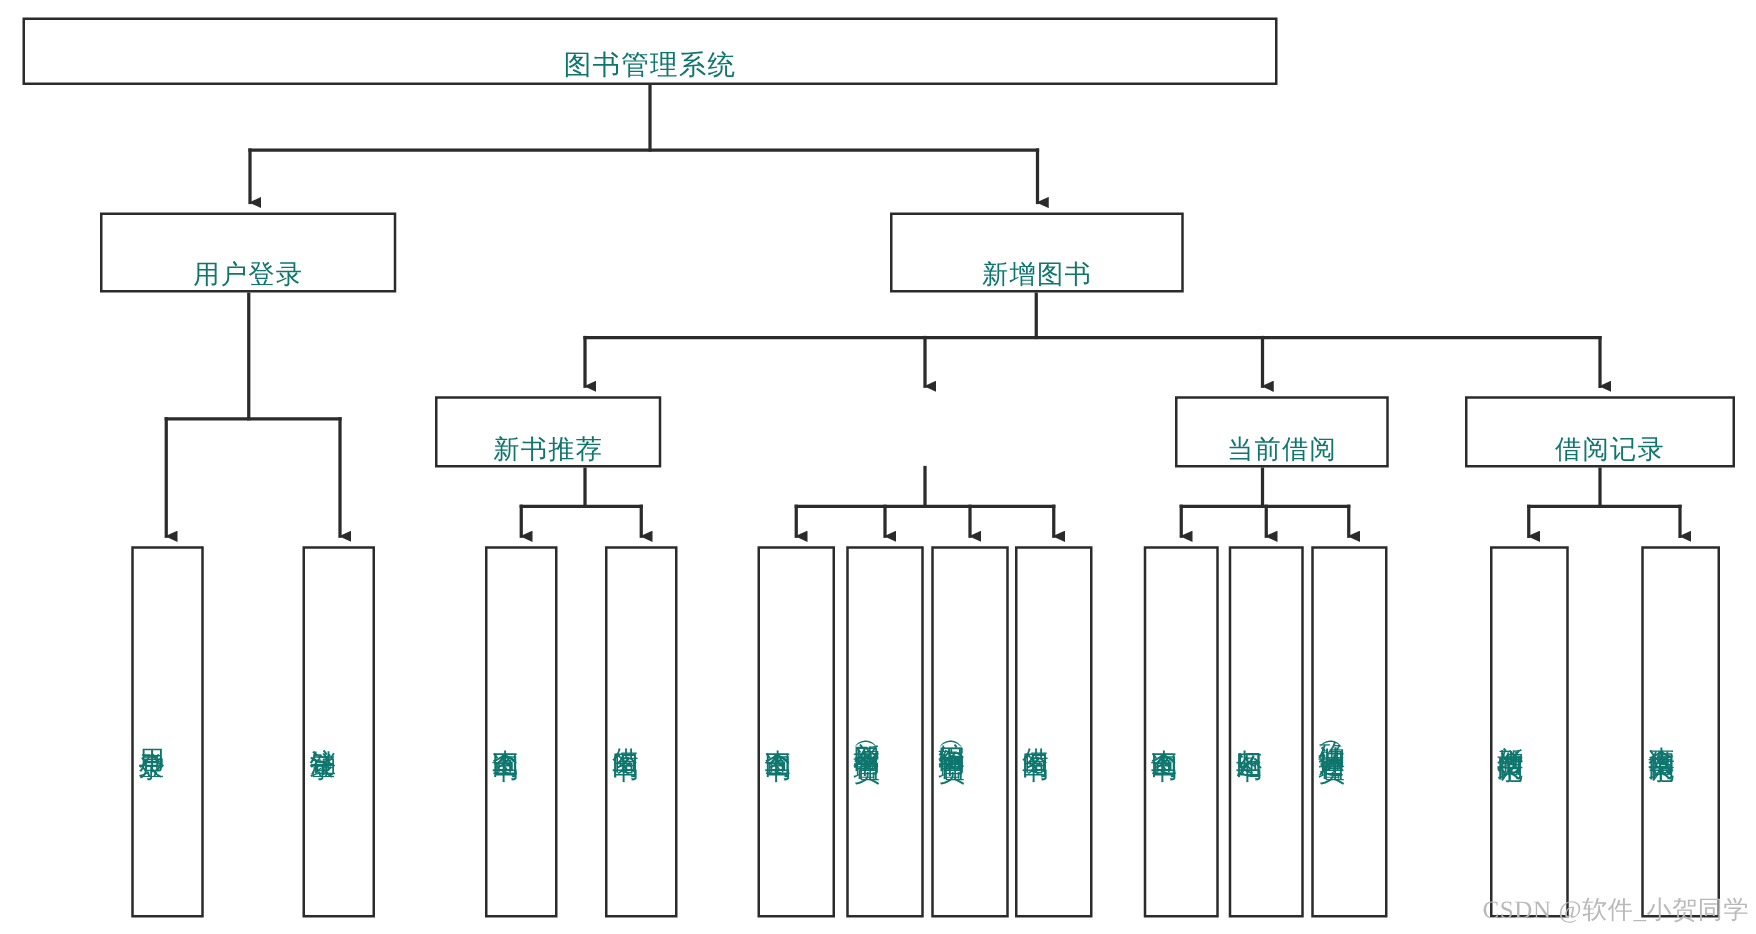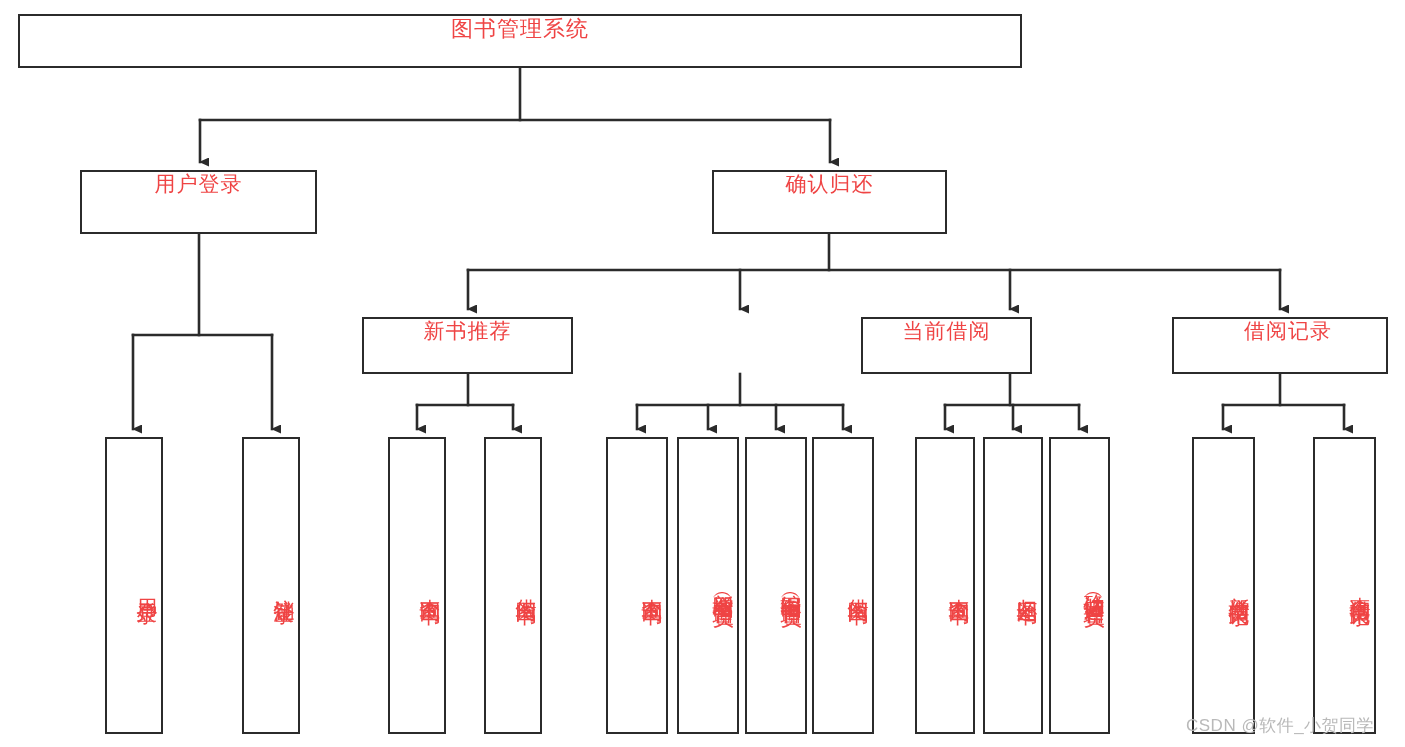--- a/index.html
+++ b/index.html
@@ -25,23 +25,23 @@
     width: 1405px;
     height: 747px;
     pointer-events: none;
   }
   .node {
     position: absolute;
     box-sizing: border-box;
     background: #ffffff;
     border: 2px solid #2b2b2b;
     display: flex;
-    align-items: flex-start;
+    align-items: flex-end;
     justify-content: center;
-    color: #ef4444;
+    color: #0f766e;
   }
   .node.horizontal {
     font-size: 21px;
     line-height: 1.2;
     letter-spacing: 1px;
     white-space: nowrap;
   }
   .node.root {
     font-size: 22px;
   }
@@ -55,25 +55,25 @@
     text-align: center;
   }
   .node.leaf .leaf-text {
     display: block;
     max-height: 100%;
   }
   .watermark {
     position: absolute;
     left: 1186px;
     top: 714px;
-    font-size: 17px;
+    font-size: 20px;
     color: #b9b9b9;
     white-space: nowrap;
     letter-spacing: 0.5px;
-    font-family: Liberation Sans, sans-serif;
+    font-family: Liberation Serif, serif;
   }
 </style>
 </head>
 <body>
 
 <div id="diagram-root">
 
   <svg id="connector-layer" width="1405" height="747" viewBox="0 0 1405 747" xmlns="http://www.w3.org/2000/svg">
     <defs>
       <marker id="arrowhead" markerWidth="9" markerHeight="10" refX="4.5" refY="9" orient="auto" markerUnits="userSpaceOnUse">
@@ -125,27 +125,27 @@
   </svg>
 
   <div class="node horizontal root" style="left:18px; top:14px; width:1004px; height:54px;">
     <span>图书管理系统</span>
   </div>
 
   <div class="node horizontal" style="left:80px; top:170px; width:237px; height:64px;">
     <span>用户登录</span>
   </div>
   <div class="node horizontal" style="left:712px; top:170px; width:235px; height:64px;">
-    <span>确认归还</span>
+    <span>新增图书</span>
   </div>
 
-  <div class="node horizontal" style="left:362px; top:317px; width:211px; height:57px;">
+  <div class="node horizontal" style="left:348px; top:317px; width:181px; height:57px;">
     <span>新书推荐</span>
   </div>
-  <div class="node horizontal" style="left:861px; top:317px; width:171px; height:57px;">
+  <div class="node horizontal" style="left:940px; top:317px; width:171px; height:57px;">
     <span>当前借阅</span>
   </div>
   <div class="node horizontal" style="left:1172px; top:317px; width:216px; height:57px;padding-left:16px;">
     <span>借阅记录</span>
   </div>
 
   <div class="node leaf" style="left:105px; top:437px; width:58px; height:297px;">
     <span class="leaf-text">用户登录</span>
   </div>
   <div class="node leaf" style="left:242px; top:437px; width:58px; height:297px;">

